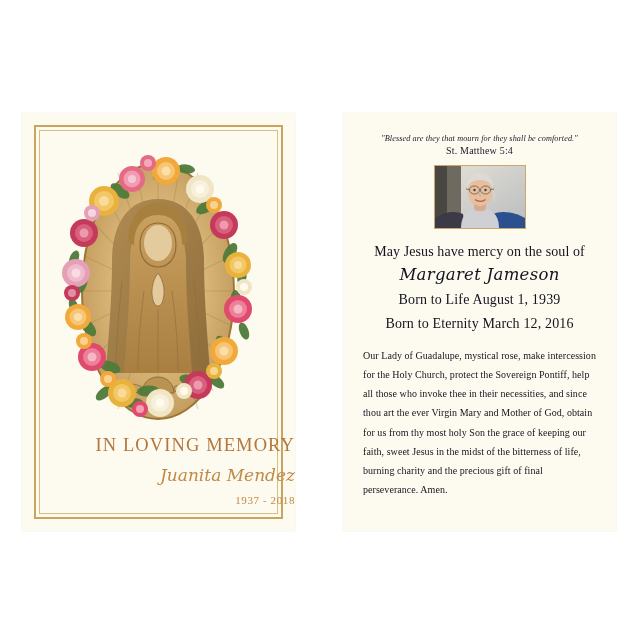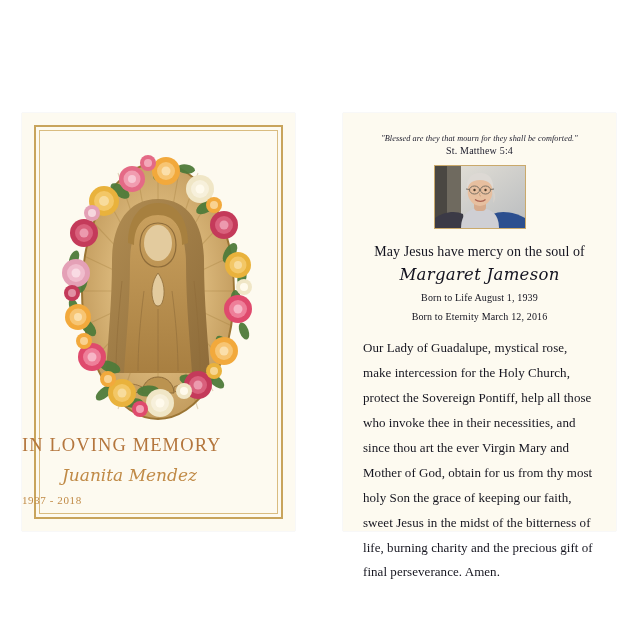--- a/index.html
+++ b/index.html
@@ -54,21 +54,21 @@
     width: 221px;
     height: 300px;
   }
   .guad-svg { display: block; width: 100%; height: 100%; }
 
   .front-text {
     position: absolute;
     left: 0;
     right: 0;
     top: 322px;
-    text-align: left;
+    text-align: right;
   }
   .in-loving-memory {
     font-family: "Liberation Serif", serif;
     font-size: 18.5px;
     letter-spacing: 1.1px;
     color: #b4763d;
     margin-bottom: 9px;
   }
   .front-name {
     font-family: "DejaVu Serif", serif;
@@ -143,29 +143,29 @@
     font-family: "DejaVu Serif", serif;
     font-style: italic;
     font-size: 16.5px;
     color: #13131f;
     margin-top: 5px;
     letter-spacing: 0.3px;
   }
   .born-line {
     text-align: center;
     font-family: "Liberation Serif", serif;
-    font-size: 10px;
+    font-size: 14px;
     color: #13131f;
     margin-top: 8px;
     letter-spacing: 0.15px;
   }
   .prayer {
     margin-top: 14px;
     font-family: "Liberation Serif", serif;
-    font-size: 13px;
+    font-size: 10px;
     line-height: 1.92;
     color: #15151f;
     text-align: left;
     letter-spacing: 0.05px;
   }
 </style>
 </head>
 <body>
 
 <div class="stage">

